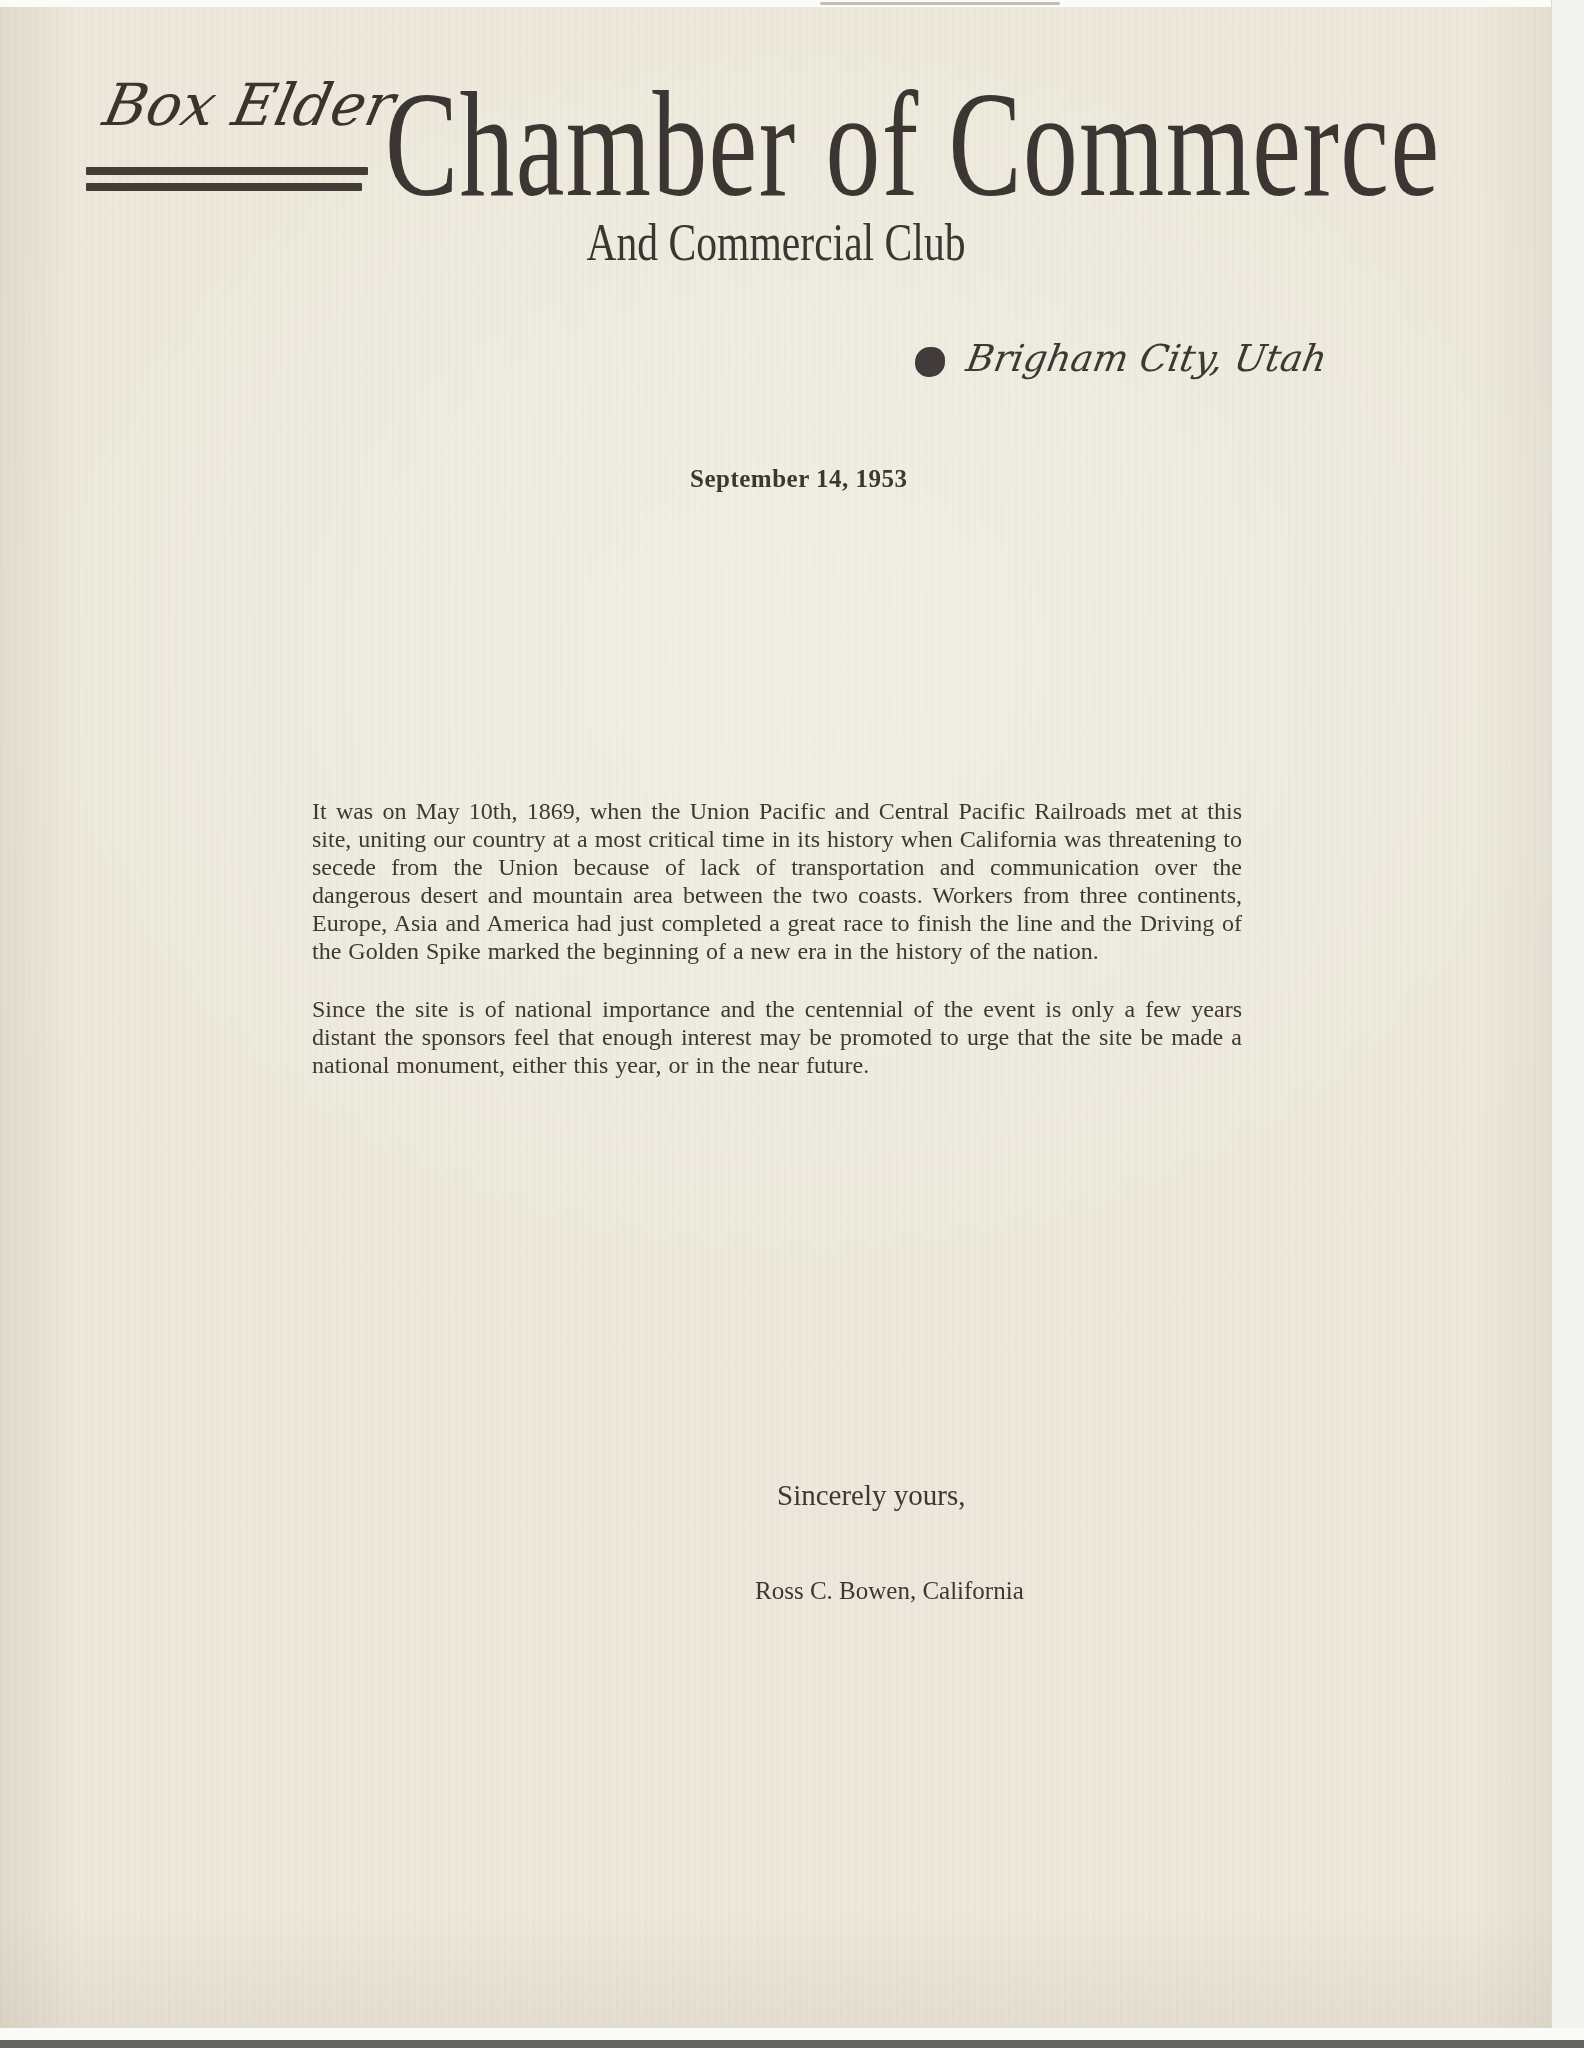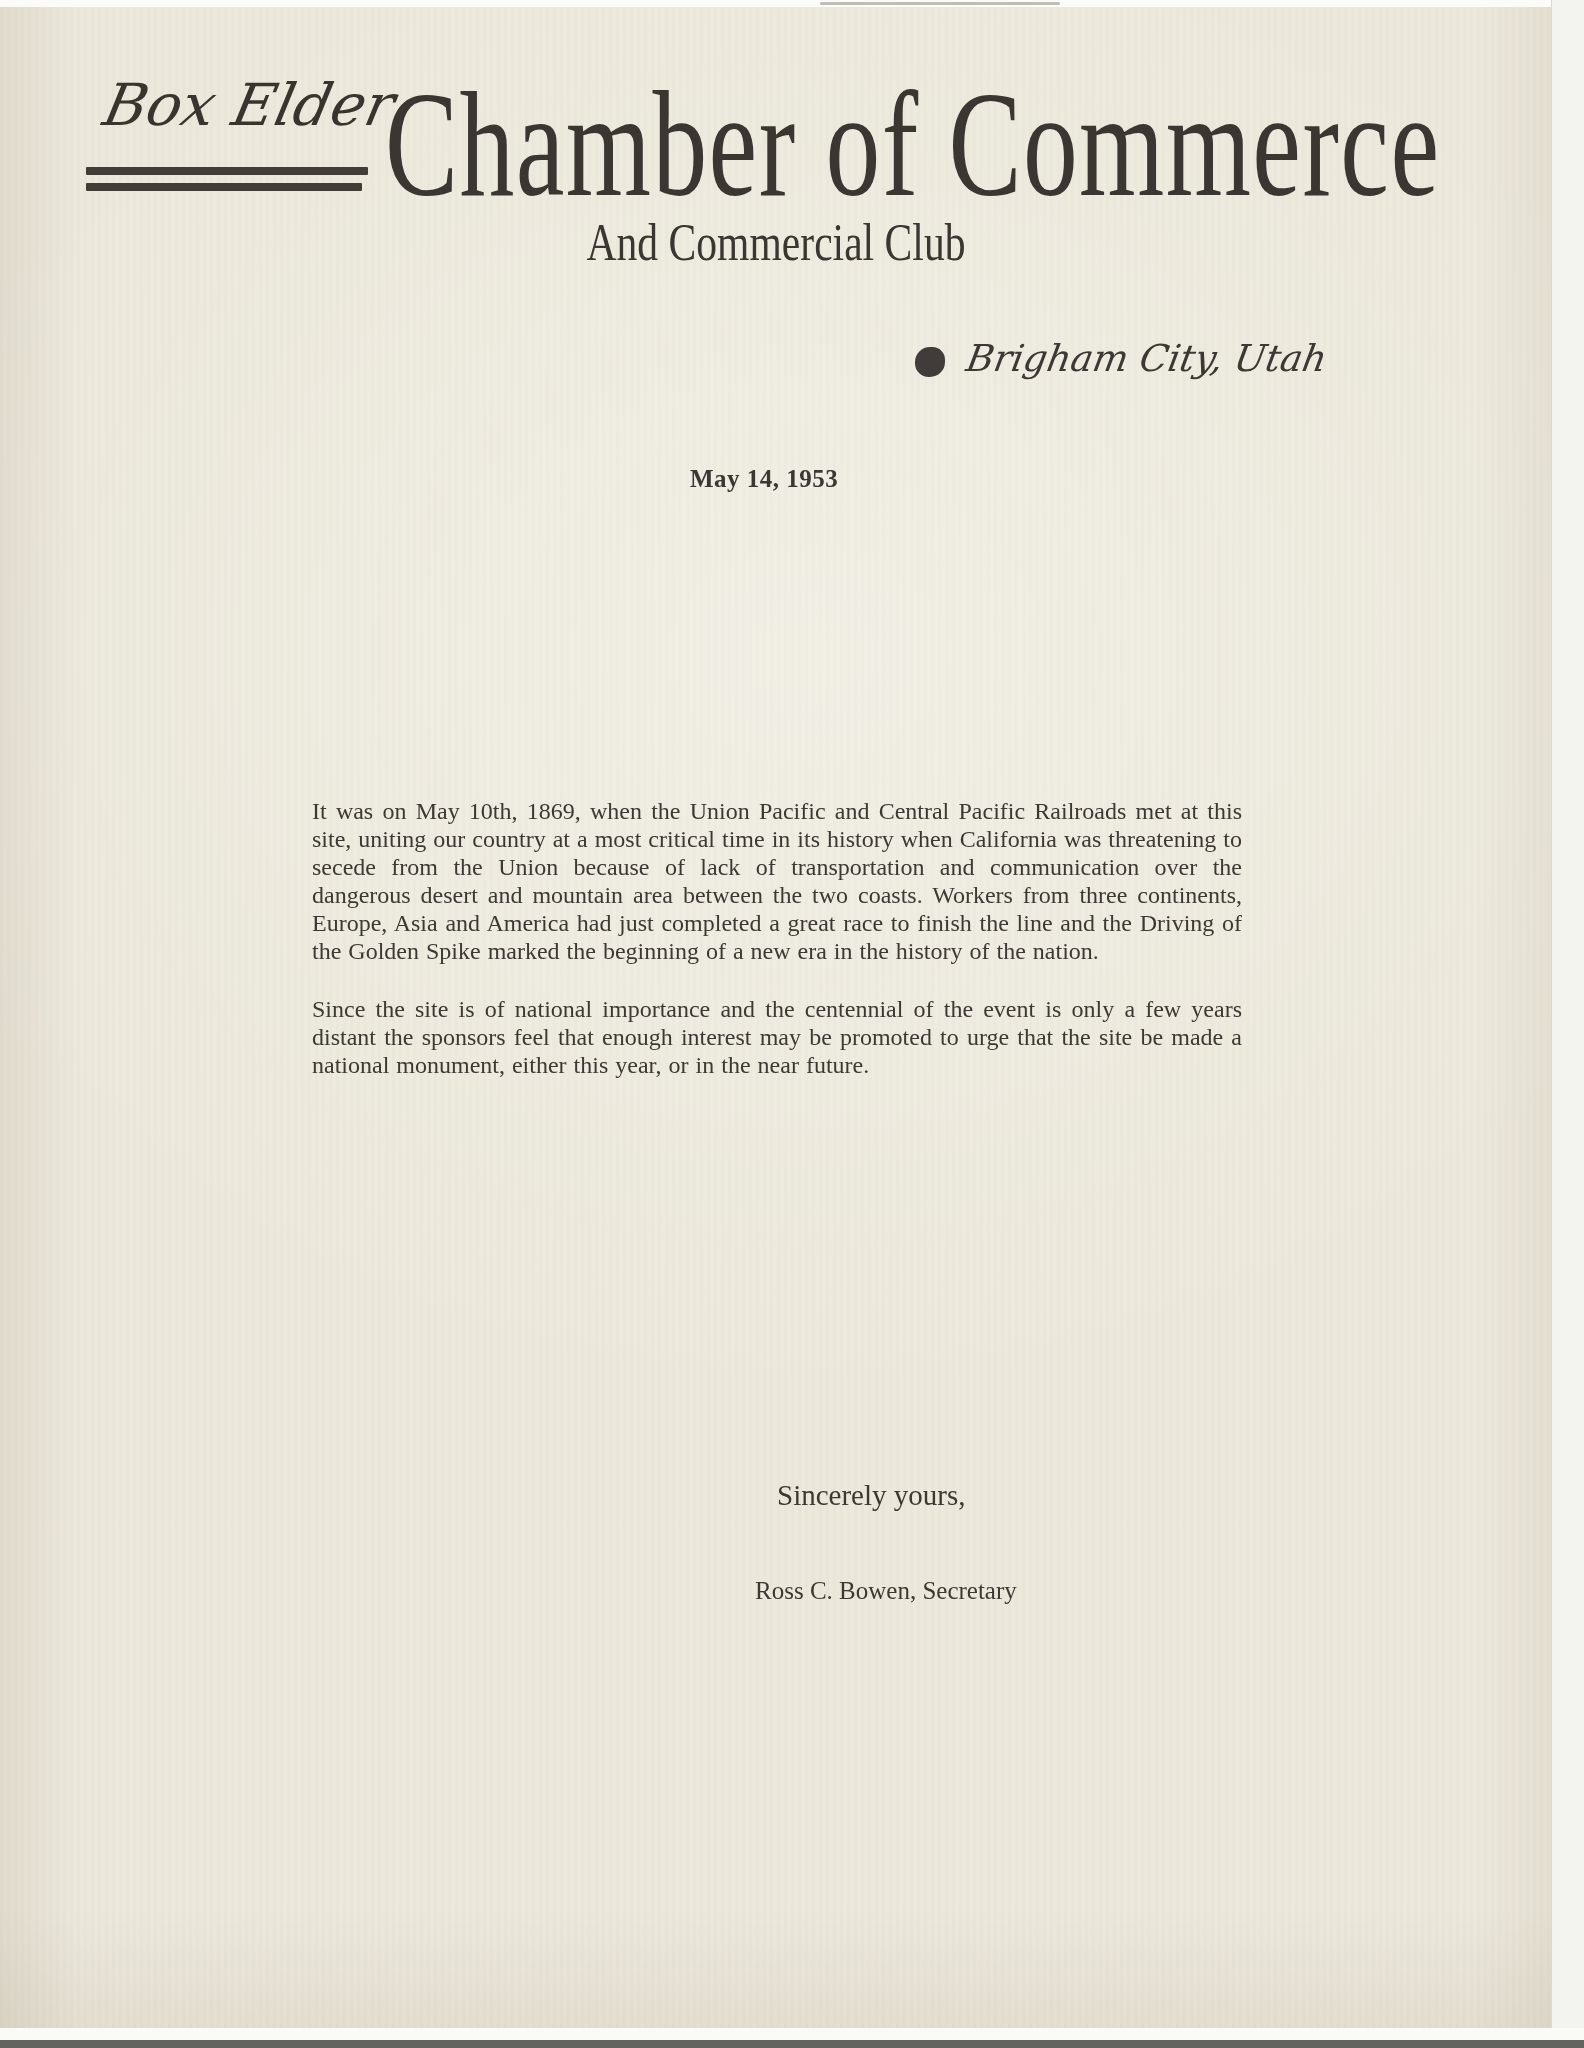--- a/index.html
+++ b/index.html
@@ -182,29 +182,29 @@
     <div class="brand-rule bottom"></div>
 
     <div class="org-title">Chamber of Commerce</div>
     <div class="org-subtitle">And Commercial Club</div>
 
     <div class="location-line">
       <span class="location-bullet"></span>
       <span class="location-text">Brigham City, Utah</span>
     </div>
 
-    <div class="date-line">May 14, 1953</div>
+    <div class="date-line">September 14, 1953</div>
 
     <div class="letter-body">
       <p>It was on May 10th, 1869, when the Union Pacific and Central Pacific Railroads met at this site, uniting our country at a most critical time in its history when California was threatening to secede from the Union because of lack of transportation and communication over the dangerous desert and mountain area between the two coasts. Workers from three continents, Europe, Asia and America had just completed a great race to finish the line and the Driving of the Golden Spike marked the beginning of a new era in the history of the nation.</p>
       <p>Since the site is of national importance and the centennial of the event is only a few years distant the sponsors feel that enough interest may be promoted to urge that the site be made a national monument, either this year, or in the near future.</p>
     </div>
 
     <div class="closing-line">Sincerely yours,</div>
-    <div class="signature-line">Ross C. Bowen, Secretary</div>
+    <div class="signature-line">Ross C. Bowen, California</div>
   </div>
 
   <div class="top-strip">
     <div class="top-edge-line"></div>
   </div>
   <div class="corner-mark-red"></div>
   <div class="corner-mark-dark"></div>
   <div class="right-strip"></div>
   <div class="bottom-strip"></div>
   <div class="bottom-bar"></div>

